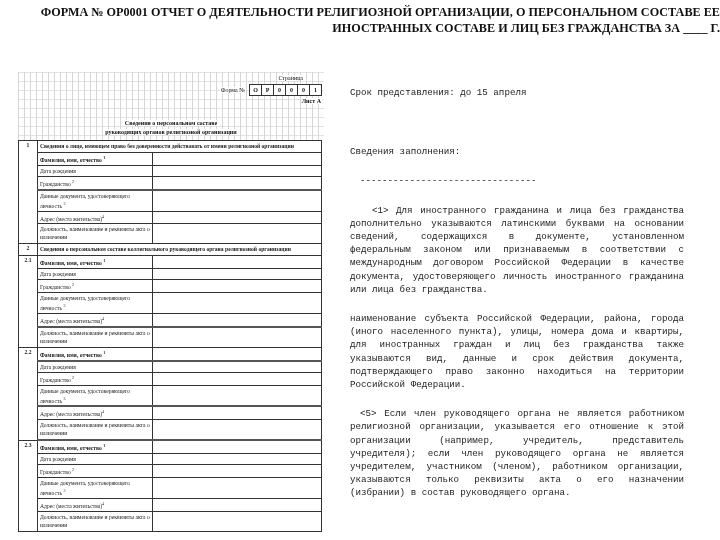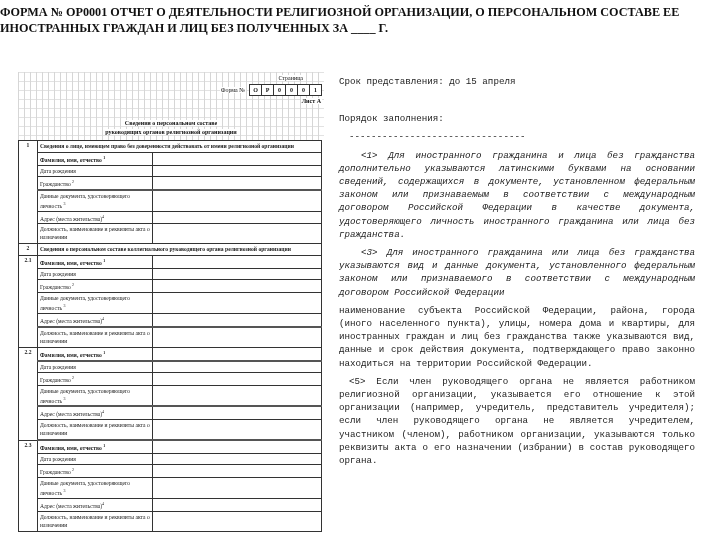--- a/index.html
+++ b/index.html
@@ -1,18 +1,18 @@
 <!DOCTYPE html>
 <html><head>
 <meta charset="utf-8">
 <style>
   html, body { margin:0; padding:0; background:#ffffff; }
   body { width:720px; height:540px; position:relative; overflow:hidden; color:#111; }
   .title {
-    position:absolute; left:0; top:4px; width:720px; text-align:left;
+    position:absolute; left:0; top:4px; width:720px; text-align:right;
     font-family:"Liberation Serif", serif; font-weight:bold; font-size:12.2px;
     line-height:16px; color:#111;
   }
   .title .line { display:block; white-space:nowrap; }
 
   
   .form { position:absolute; left:14px; top:72px; width:310px; height:438px; }
   .grid {
     position:absolute; left:4px; top:0; width:306px; height:68px;
     background-image:
@@ -40,31 +40,31 @@
   table.ftable td.head { font-weight:bold; line-height:9px; }
   table.ftable td.lab { width:110px; line-height:8px; }
   table.ftable td.lab.bold { font-weight:bold; }
   table.ftable td.val { background:#fff; }
   table.ftable tr.thick td.lab, table.ftable tr.thick td.val { border-top:2px solid #555; }
   sup { font-size:4px; }
 
   
   .instr { position:absolute; left:334px; top:70px; width:366px;
     font-family:"Liberation Mono", monospace; font-size:9.2px; line-height:13.2px; color:#222; }
-  .instr p { margin:5px; text-align:justify; }
-  .instr .indent { text-indent:22px;font-style:italic; }
+  .instr p { margin:16px; text-align:justify; }
+  .instr .indent { text-indent:22px; }
   .instr .small-indent { text-indent:10px; }
   .gap { height:14px; }
 </style>
 </head>
 <body>
 
 <div class="title">
   <span class="line">ФОРМА № ОР0001 ОТЧЕТ О ДЕЯТЕЛЬНОСТИ РЕЛИГИОЗНОЙ ОРГАНИЗАЦИИ, О ПЕРСОНАЛЬНОМ СОСТАВЕ ЕЕ</span>
-  <span class="line">ИНОСТРАННЫХ ГРАЖДАН И ЛИЦ БЕЗ ПОЛУЧЕННЫХ ЗА ____ Г.</span>
+  <span class="line">ИНОСТРАННЫХ СОСТАВЕ И ЛИЦ БЕЗ ГРАЖДАНСТВА ЗА ____ Г.</span>
 </div>
 
 <div class="form">
   <div class="grid"></div>
   <div class="codebox" style="width:140px;height:30px;">
     <span class="code-label-page">Страница</span>
     <div class="code-row">
       <span class="lbl">Форма №</span>
       <span class="cell">О</span>
       <span class="cell">Р</span>
@@ -192,20 +192,19 @@
           <td class="lab" style="height:17px">Должность, наименование и реквизиты акта о назначении</td>
           <td class="val"></td>
         </tr>
   </tbody>
     </table>
 </div>
 
 <div class="instr">
   <p>Срок представления: до 15 апреля</p>
   <div class="gap"></div>
-  <p>Порядок заполнения:</p>
+  <p>Сведения заполнения:</p>
   <p class="small-indent">--------------------------------</p>
   <p class="indent">&lt;1&gt; Для иностранного гражданина и лица без гражданства дополнительно указываются латинскими буквами на основании сведений, содержащихся в документе, установленном федеральным законом или признаваемым в соответствии с международным договором Российской Федерации в качестве документа, удостоверяющего личность иностранного гражданина или лица без гражданства.</p>
-  <p class="indent">&lt;3&gt; Для иностранного гражданина или лица без гражданства указываются вид и данные документа, установленного федеральным законом или признаваемого в соответствии с международным договором Российской Федерации</p>
   <p>наименование субъекта Российской Федерации, района, города (иного населенного пункта), улицы, номера дома и квартиры, для иностранных граждан и лиц без гражданства также указываются вид, данные и срок действия документа, подтверждающего право законно находиться на территории Российской Федерации.</p>
   <p class="small-indent">&lt;5&gt; Если член руководящего органа не является работником религиозной организации, указывается его отношение к этой организации (например, учредитель, представитель учредителя); если член руководящего органа не является учредителем, участником (членом), работником организации, указываются только реквизиты акта о его назначении (избрании) в состав руководящего органа.</p>
   <div class="gap"></div>
 </div>
 
 </body></html>

